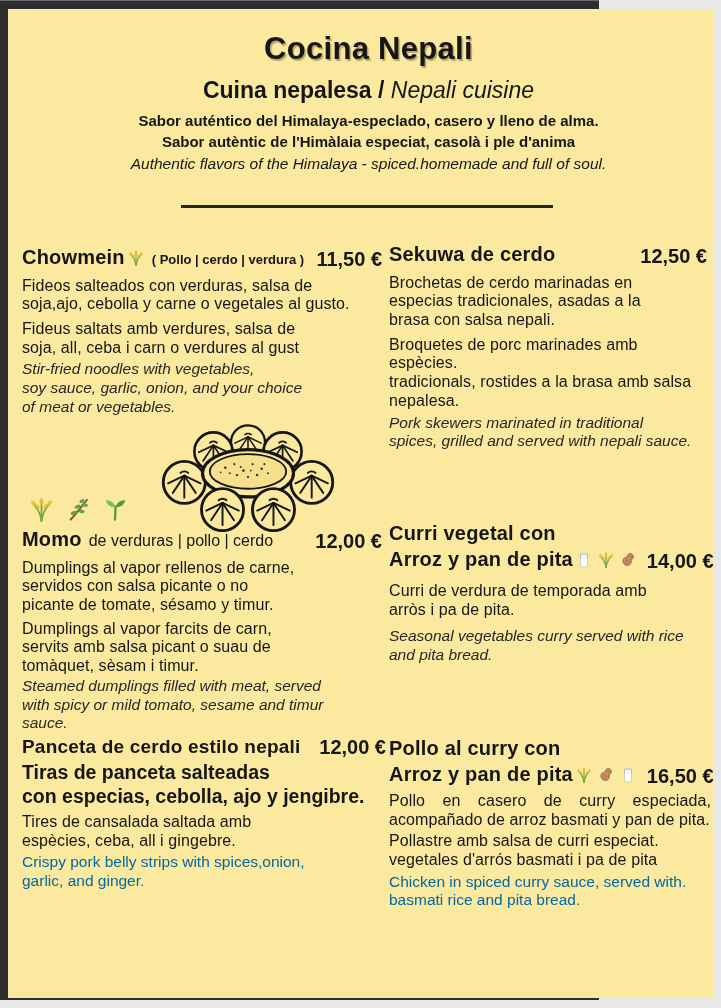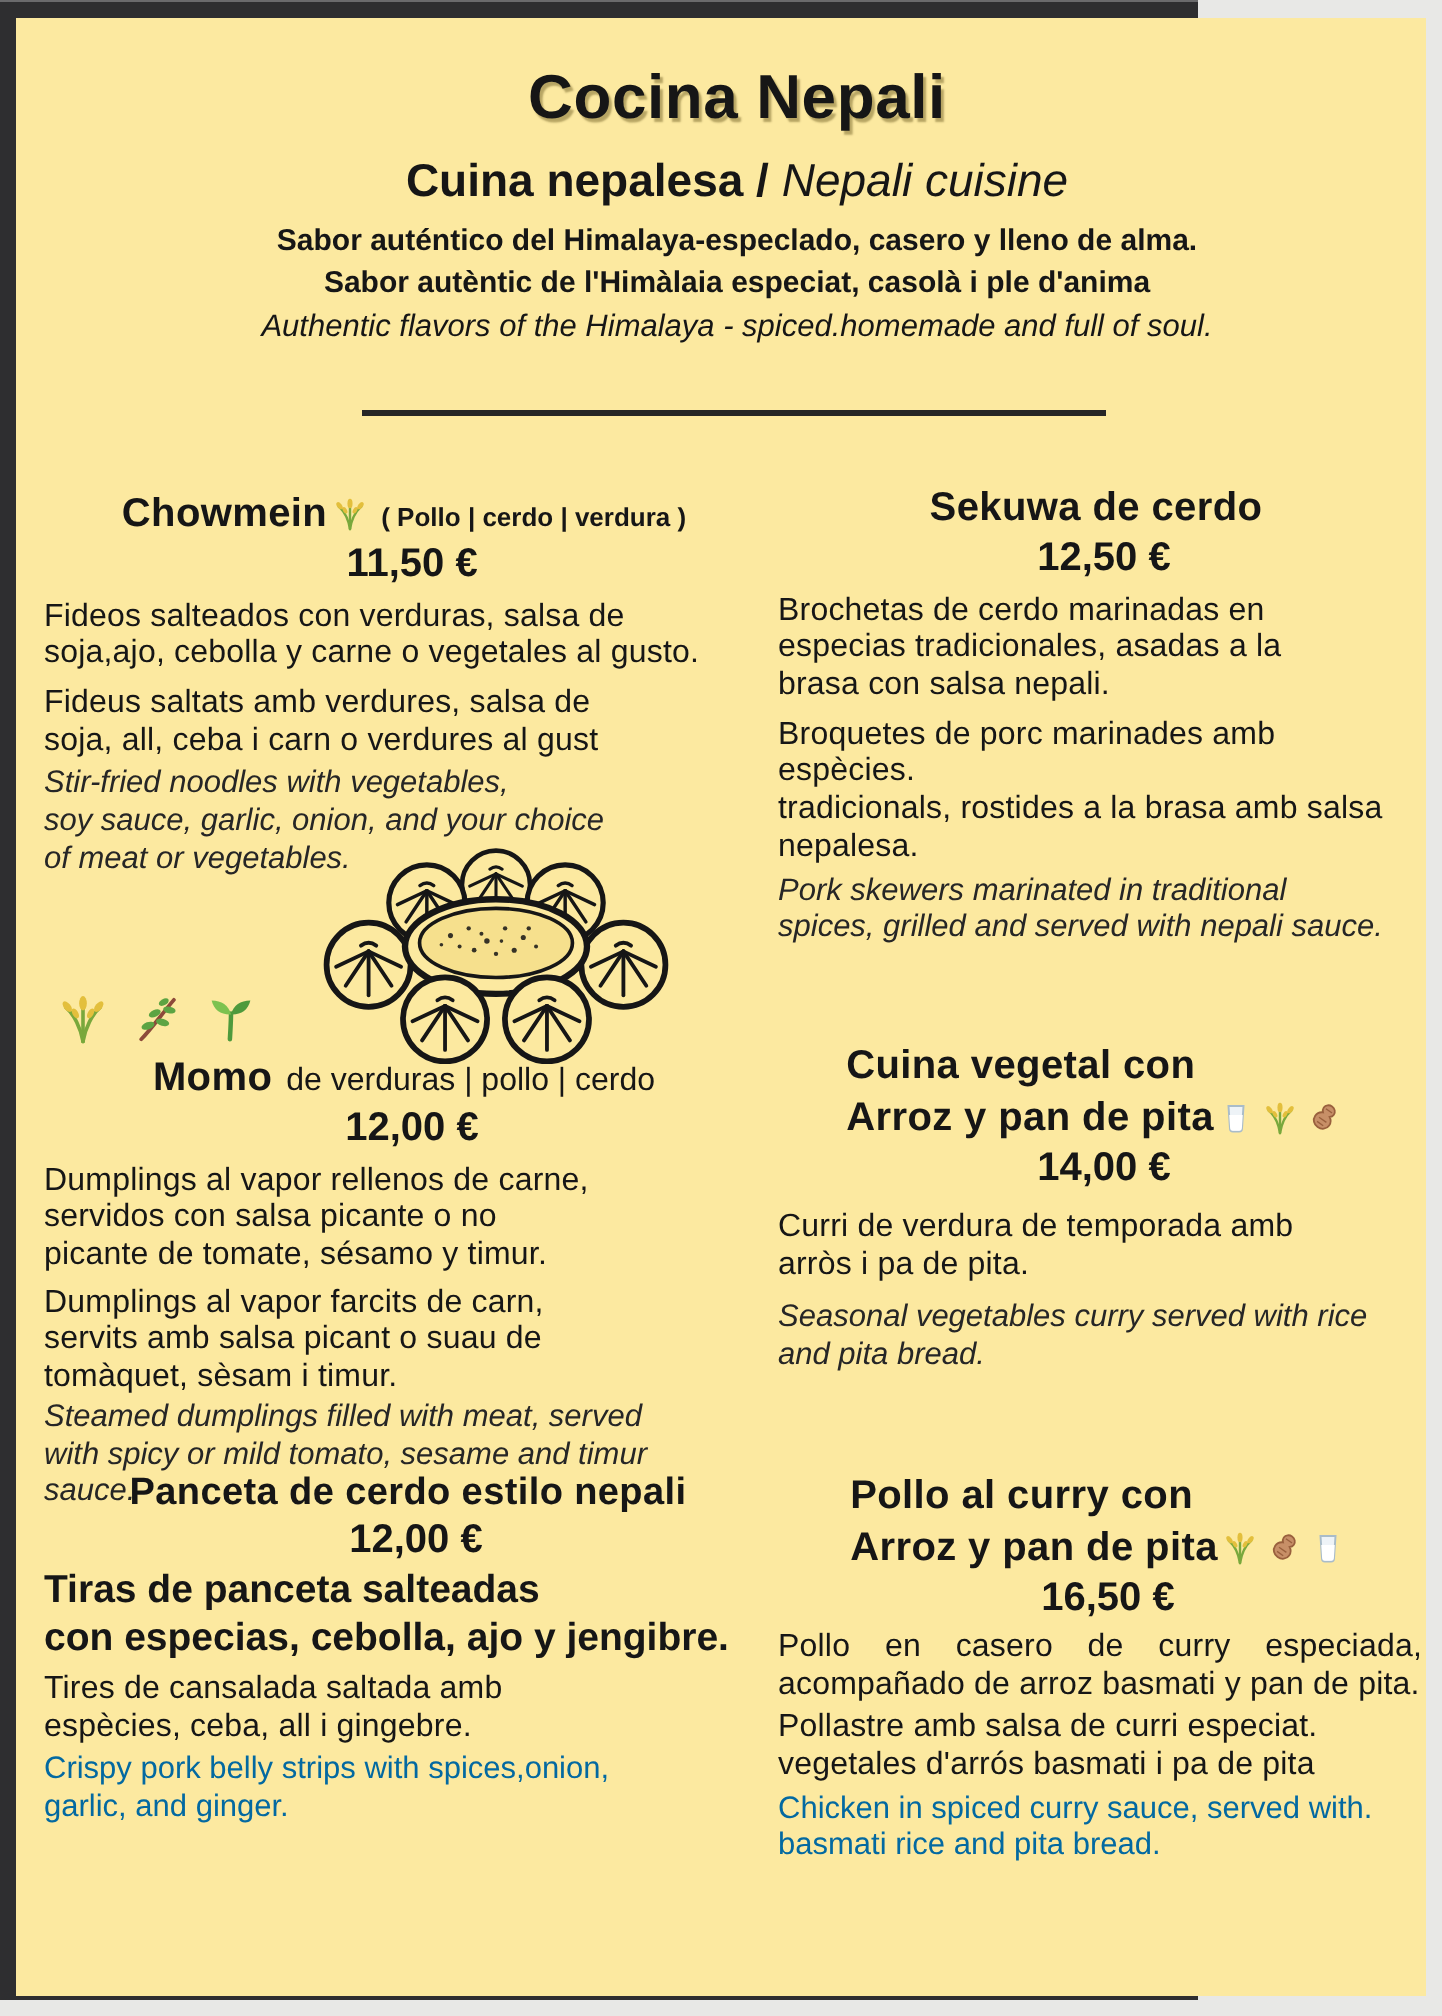--- a/index.html
+++ b/index.html
@@ -31,21 +31,21 @@
   .subtitle .i { font-style:italic; font-weight:500; }
   .tagline-b { margin-top:7px; font-size:15px; font-weight:700; line-height:1.35; }
   .tagline-b2 { margin-top:1px; font-size:15px; font-weight:700; line-height:1.35; }
   .tagline-i { margin-top:2px; font-size:15.5px; font-style:italic; font-weight:500; }
   .divider {
     position:absolute; left:173px; top:196px; width:372px; height:2.5px;
     background:#262626;
   }
   
   .item { position:absolute; }
-  .trow { display:flex; justify-content:space-between; align-items:center;flex-direction:column; }
+  .trow { display:flex; justify-content:space-between; align-items:flex-end; }
   .tleft { display:flex; align-items:baseline; flex-wrap:nowrap; }
   .iname { font-size:20px; font-weight:800; letter-spacing:.2px; line-height:1.28; white-space:nowrap; }
   .variants { font-size:13px; font-weight:700; margin-left:5px; white-space:nowrap; }
   .variants-mid { font-size:16px; font-weight:400; margin-left:7px; white-space:nowrap; }
   .price { font-size:20px; font-weight:800; white-space:nowrap; margin-left:8px; }
   .d-es, .d-ca {
     font-size:16px; font-weight:400; line-height:1.17;
     white-space:pre-line; margin-top:6px; letter-spacing:.1px;
   }
   .d-es-big {
@@ -231,21 +231,21 @@
 servits amb salsa picant o suau de
 tomàquet, sèsam i timur.</div>
       <div class="d-en" style="margin-top:1px">Steamed dumplings filled with meat, served
 with spicy or mild tomato, sesame and timur
 sauce.</div>
     </section>
 
     <section class="item" style="left:381px; top:511px; width:318px;">
       <div class="trow">
         <div class="title-block">
-          <div class="iname">Cuina vegetal con</div>
+          <div class="iname">Curri vegetal con</div>
           <div class="iname">
             <span>Arroz y pan de pita</span><span class="t-icons"><span class="icon"><svg viewBox="0 0 24 24">
                     <path d="M7 4h10l-1 15a2 2 0 0 1-2 2h-4a2 2 0 0 1-2-2Z" fill="#eef3f7" stroke="#a9bcc9" stroke-width="1.3"></path>
                     <path d="M7.5 10h9l-.6 9a1.6 1.6 0 0 1-1.6 1.5h-4.6a1.6 1.6 0 0 1-1.6-1.5Z" fill="#ffffff"></path>
                   </svg></span><span class="icon"><svg viewBox="0 0 24 24">
                     <g stroke="#79a83c" stroke-width="1.6" fill="none" stroke-linecap="round">
                       <path d="M12 22V6"></path>
                       <path d="M12 22C11 16 8 10 4.5 7"></path>
                       <path d="M12 22C13 16 16 10 19.5 7"></path>
                     </g>

